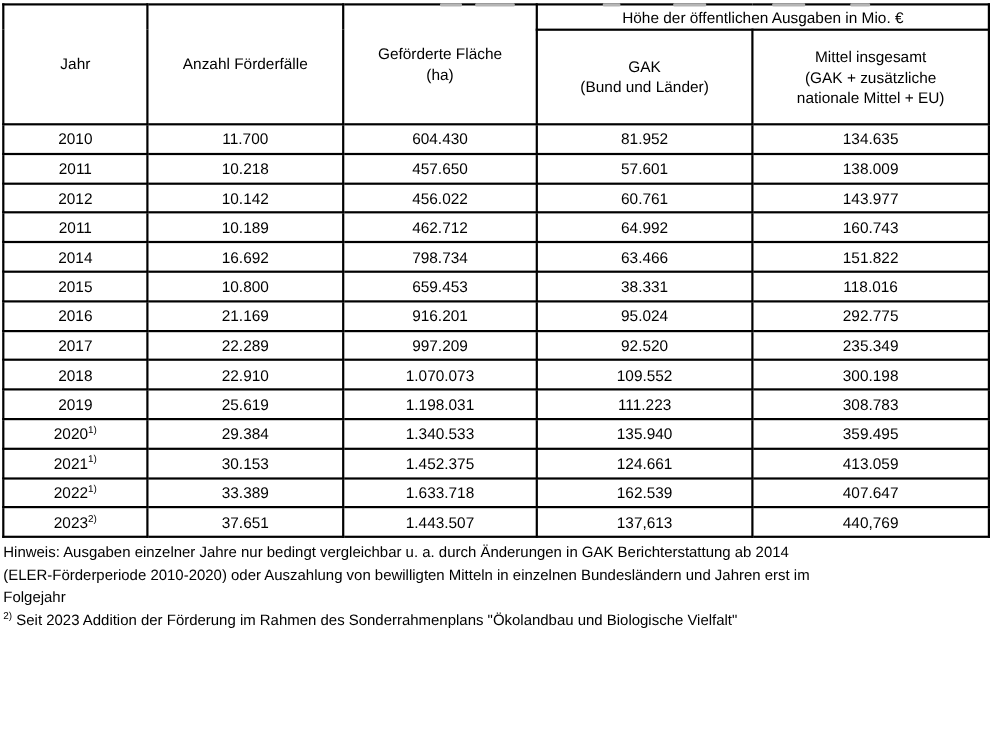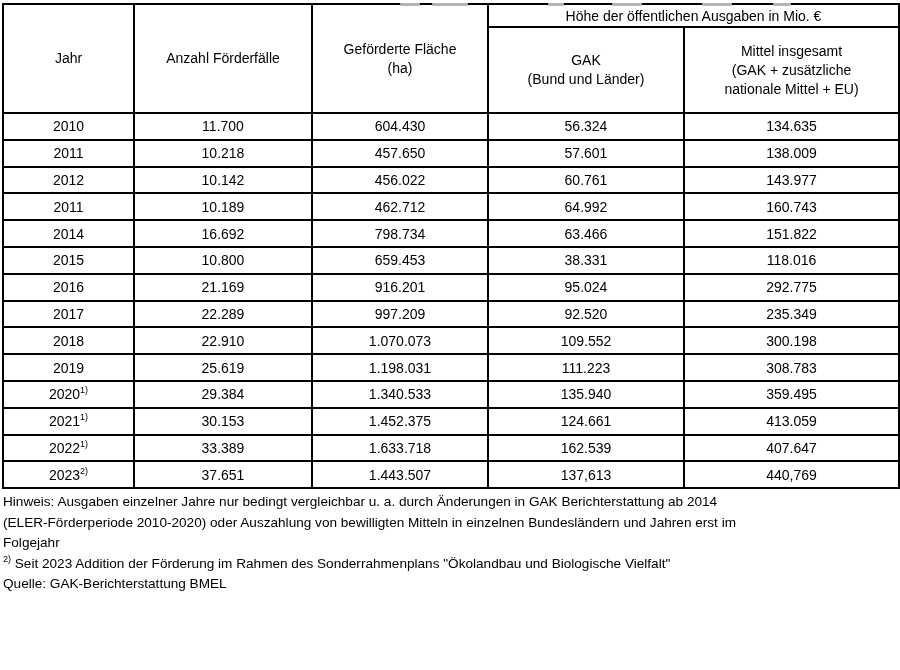--- a/index.html
+++ b/index.html
@@ -83,21 +83,21 @@
         <th class="preline">Mittel insgesamt
 (GAK + zusätzliche
 nationale Mittel + EU)</th>
       </tr>
     </thead>
     <tbody>
       <tr>
         <td><span>2010</span><sup></sup></td>
         <td>11.700</td>
         <td>604.430</td>
-        <td>56.324</td>
+        <td>81.952</td>
         <td>134.635</td>
       </tr>
       <tr>
         <td><span>2011</span><sup></sup></td>
         <td>10.218</td>
         <td>457.650</td>
         <td>57.601</td>
         <td>138.009</td>
       </tr>
       <tr>
@@ -185,16 +185,15 @@
         <td>440,769</td>
       </tr>
     </tbody>
   </table>
 
   <div class="notes">
     <div class="note">Hinweis: Ausgaben einzelner Jahre nur bedingt vergleichbar u. a. durch Änderungen in GAK Berichterstattung ab 2014
 (ELER-Förderperiode 2010-2020) oder Auszahlung von bewilligten Mitteln in einzelnen Bundesländern und Jahren erst im
 Folgejahr</div>
     <div class="note"><sup>2)</sup><span> Seit 2023 Addition der Förderung im Rahmen des Sonderrahmenplans "Ökolandbau und Biologische Vielfalt"</span></div>
-    <div class="note">Quelle: GAK-Berichterstattung BMEL</div>
   </div>
 
 </div>
 
 </body></html>

